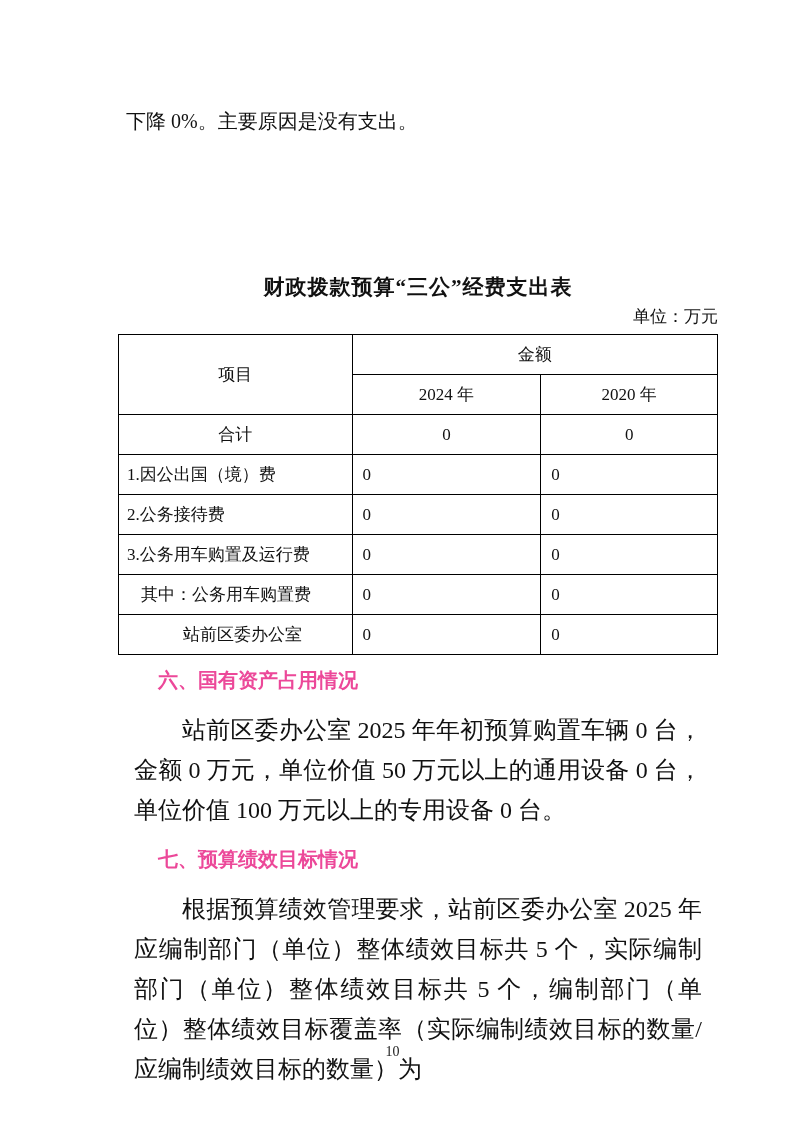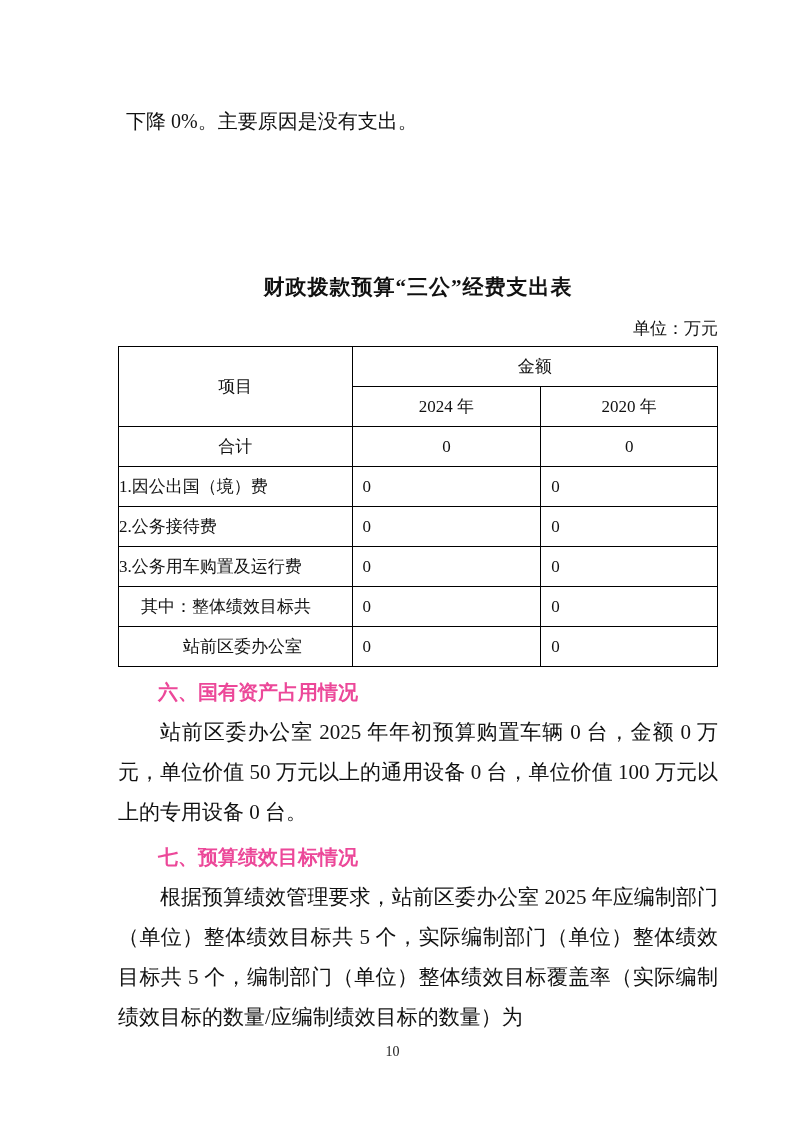--- a/index.html
+++ b/index.html
@@ -25,53 +25,53 @@
   }
   .table-title {
     margin-top: 136px;
     text-align: center;
     font-size: 21px;
     font-weight: bold;
     letter-spacing: 1px;
     font-family: Liberation Serif, serif;
   }
   .unit-label {
-    margin-top: 16px;
+    margin-top: 4px;
     margin-bottom: 6px;
     text-align: right;
     font-size: 17px;
   }
   table.budget {
     width: 100%;
     border-collapse: collapse;
     table-layout: fixed;
   }
   table.budget td {
     border: 1px solid #000000;
     font-size: 17px;
     height: 40px;
-    padding: 0 0;
+    padding: 0 8px;
     vertical-align: middle;
     box-sizing: border-box;
   }
   table.budget td.c { text-align: center; }
   table.budget td.val { text-align: left; padding-left: 10px; }
   table.budget td.indent-1 { padding-left: 22px; }
   table.budget td.indent-2 { padding-left: 64px; }
   .section-heading {
     margin: 12px 0 6px 0;
     font-family: "Liberation Sans", "DejaVu Sans", sans-serif;
     font-weight: bold;
     font-size: 20px;
     text-indent: 2em;
     color: #ec4899;
   }
   .section-para {
-    margin: 0;
-    font-size: 21px;
+    margin: 16px;
+    font-size: 24px;
     line-height: 40px;
     text-align: justify;
     text-indent: 2em;
   }
   .page-footer {
     position: absolute;
     left: 0;
     right: 8px;
     bottom: 62px;
     text-align: center;
@@ -119,21 +119,21 @@
         <td>2.公务接待费</td>
         <td class="val">0</td>
         <td class="val">0</td>
       </tr>
       <tr>
         <td>3.公务用车购置及运行费</td>
         <td class="val">0</td>
         <td class="val">0</td>
       </tr>
       <tr>
-        <td class="indent-1">其中：整体绩效目标共</td>
+        <td class="indent-1">其中：公务用车购置费</td>
         <td class="val">0</td>
         <td class="val">0</td>
       </tr>
       <tr>
         <td class="indent-2">站前区委办公室</td>
         <td class="val">0</td>
         <td class="val">0</td>
       </tr>
     </tbody>
   </table>

